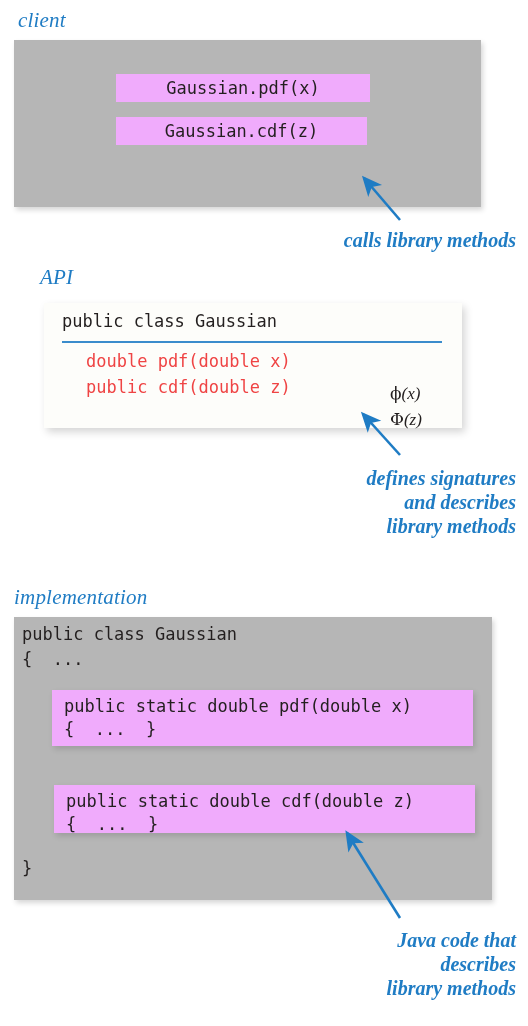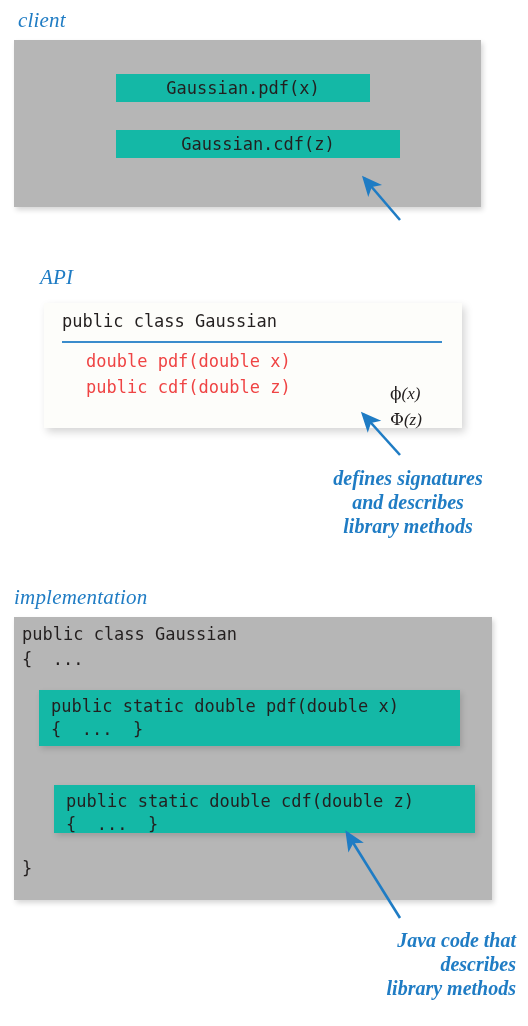--- a/index.html
+++ b/index.html
@@ -40,21 +40,21 @@
   
   .gray-panel {
     position: absolute;
     background: #b6b6b6;
     box-shadow: 2px 3px 5px rgba(0,0,0,0.16);
   }
 
   
   .code-box {
     position: absolute;
-    background: #14b8a6;
+    background: #f0abfc;
     box-sizing: border-box;
     font-family: "DejaVu Sans Mono", "Liberation Mono", monospace;
     font-size: 17px;
     color: #231f1f;
     white-space: pre;
     line-height: 23px;
   }
   .code-box.shadowed {
     box-shadow: 2px 3px 6px rgba(0,0,0,0.14);
   }
@@ -116,21 +116,21 @@
 
   
   .annotation {
     position: absolute;
     color: #1f7cc4;
     font-family: "Liberation Serif", serif;
     font-style: italic;
     font-weight: 700;
     font-size: 20px;
     line-height: 24px;
-    text-align: center;
+    text-align: right;
     white-space: pre-line;
   }
   .annotation.right { text-align: right; }
 
   svg.arrow-layer {
     position: absolute;
     left: 0; top: 0;
     width: 528px;
     height: 1026px;
     pointer-events: none;
@@ -141,22 +141,23 @@
 <body>
 
 <div class="stage">
 
   <div class="section-label" style="left:18px; top:8px;">client</div>
 
   <div class="gray-panel" style="left:14px; top:40px; width:467px; height:167px;"></div>
 
   <div class="code-box call-box" style="left:116px; top:74px; width:254px; height:28px;">Gaussian.pdf(x)</div>
 
-  <div class="code-box call-box" style="left:116px; top:130px; width:284px; height:28px;">Gaussian.cdf(z)</div>
-
+  <div class="code-box call-box" style="left:116px; top:117px; width:251px; height:28px;">Gaussian.cdf(z)</div>
+
+  <div class="annotation right" style="left:258px; top:228px; width:258px;">calls library methods</div>
 
   <div class="section-label" style="left:40px; top:265px;">API</div>
 
   <div class="api-panel" style="left:44px; top:303px; width:418px; height:125px;"></div>
 
   <div class="api-title" style="left:62px; top:311px;">public class Gaussian</div>
 
   <div class="api-rule" style="left:62px; top:341px; width:380px;"></div>
 
   <div class="api-sig" style="left:86px; top:351px;">double pdf(double x)</div>
@@ -173,21 +174,21 @@
 and describes
 library methods</div>
 
   <div class="section-label" style="left:14px; top:585px;">implementation</div>
 
   <div class="gray-panel" style="left:14px; top:617px; width:478px; height:283px;"></div>
 
   <div class="impl-text" style="left:22px; top:622px;">public class Gaussian
 {  ...</div>
 
-  <div class="code-box shadowed" style="left:39px; top:690px; width:421px; height:56px; padding:5px 0 0 12px;"><span>public static double pdf(double x)</span><br><span>{  ...  }</span></div>
+  <div class="code-box shadowed" style="left:52px; top:690px; width:421px; height:56px; padding:5px 0 0 12px;"><span>public static double pdf(double x)</span><br><span>{  ...  }</span></div>
 
   <div class="code-box shadowed" style="left:54px; top:785px; width:421px; height:48px; padding:5px 0 0 12px;"><span>public static double cdf(double z)</span><br><span>{  ...  }</span></div>
 
   <div class="impl-text" style="left:22px; top:856px;">}</div>
 
   <div class="annotation right" style="left:300px; top:928px; width:216px;">Java code that
 describes
 library methods</div>
 
   <svg class="arrow-layer" viewBox="0 0 528 1026" xmlns="http://www.w3.org/2000/svg">

